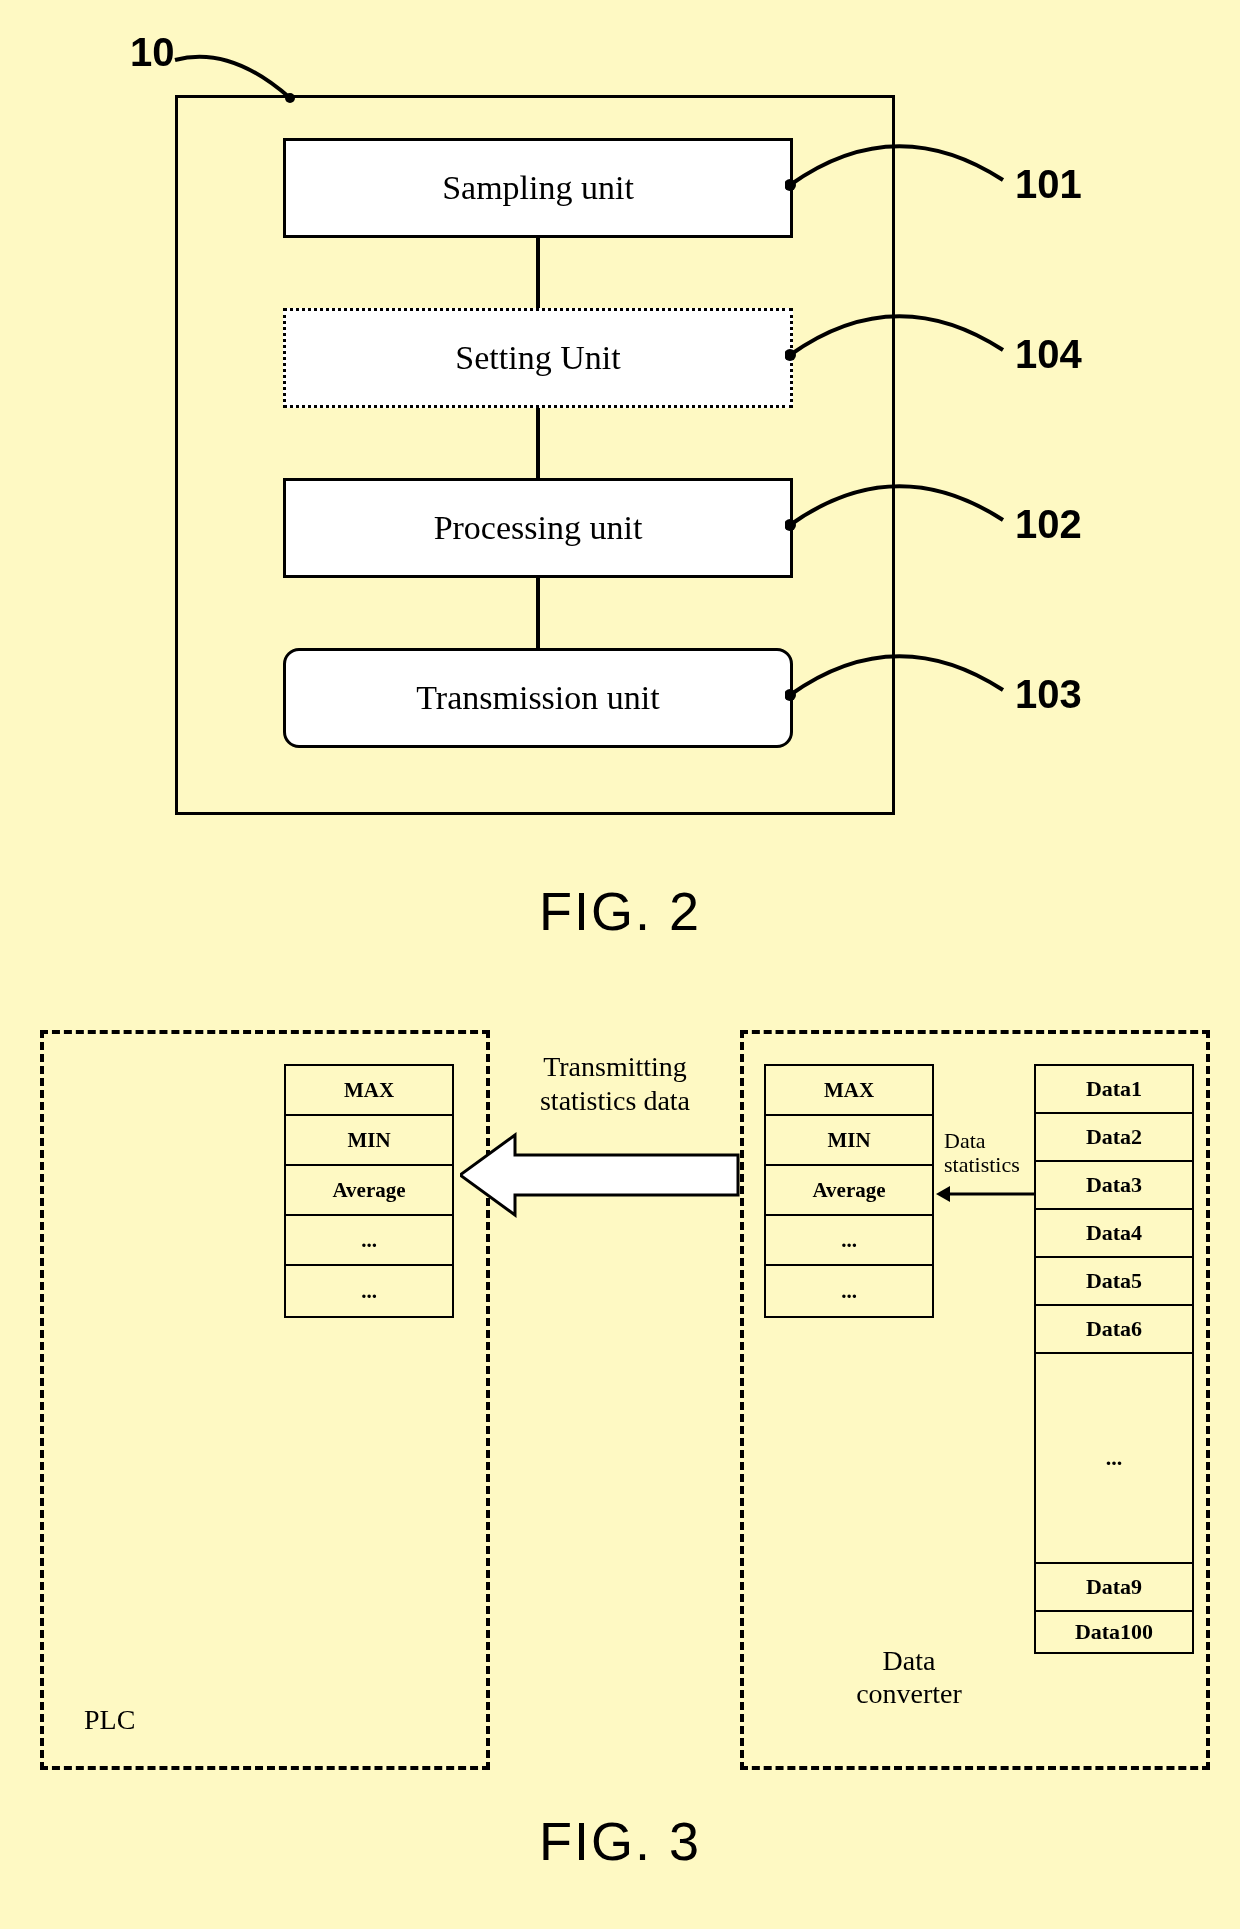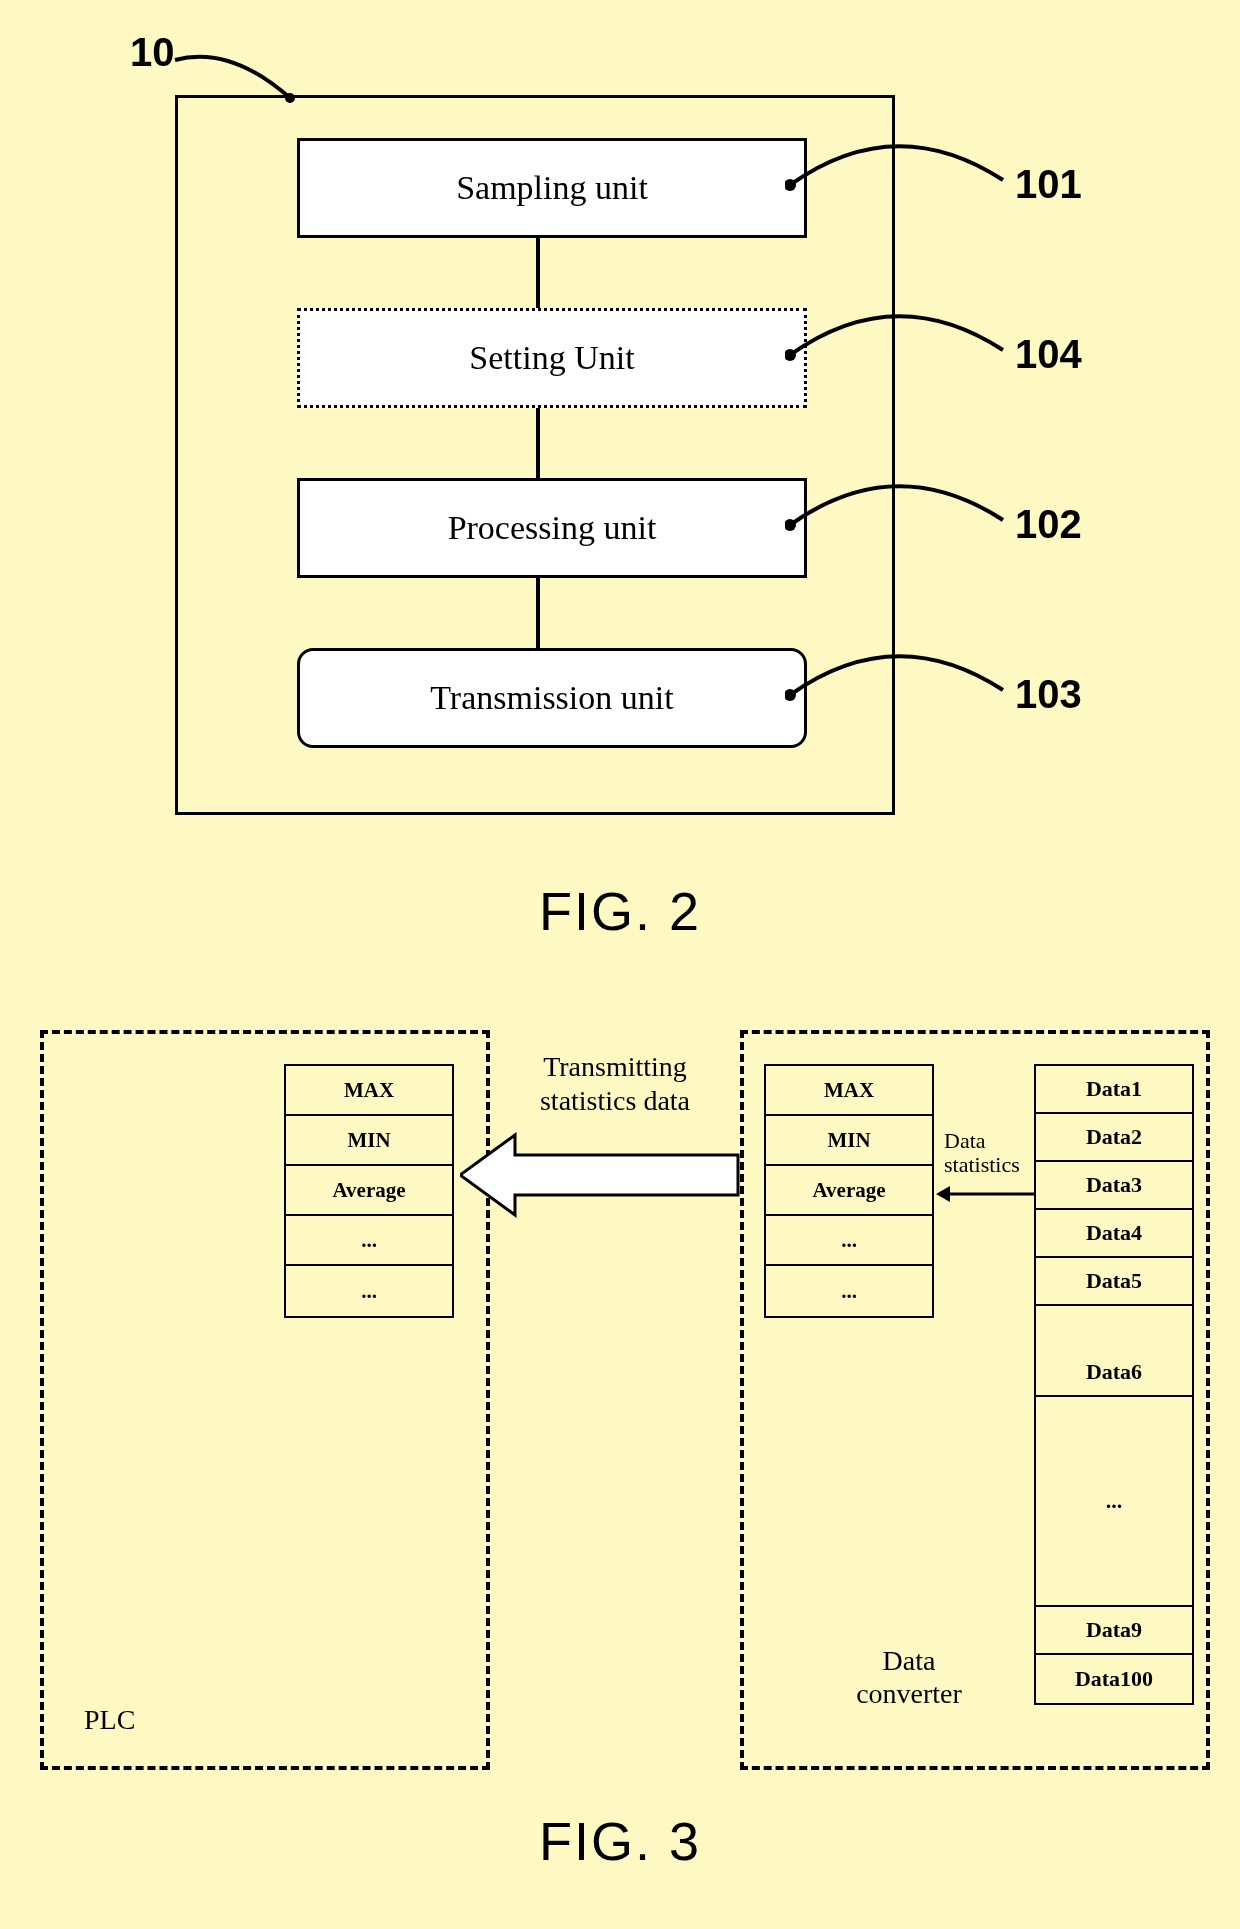--- a/index.html
+++ b/index.html
@@ -36,21 +36,20 @@
     position: absolute;
     width: 510px;
     height: 100px;
     border: 3px solid #000;
     box-sizing: border-box;
     display: flex;
     align-items: center;
     justify-content: center;
     font-size: 34px;
     background: #fff;
-    margin-left: 14px;
   }
   .unit-box.dashed {
     border: 3px dotted #000;
   }
   .vconnect {
     position: absolute;
     width: 4px;
     background: #000;
     left: 50%;
     transform: translateX(-50%);
@@ -203,24 +202,24 @@
       <line x1="98" y1="12" x2="12" y2="12" stroke="#000" stroke-width="3"></line>
       <polygon points="0,12 14,4 14,20" fill="#000"></polygon>
     </svg>
 
     <div class="abs data-table" style="left:290px; top:30px; width:160px;">
       <div class="dcell" style="height:48px;">Data1</div>
       <div class="dcell" style="height:48px;">Data2</div>
       <div class="dcell" style="height:48px;">Data3</div>
       <div class="dcell" style="height:48px;">Data4</div>
       <div class="dcell" style="height:48px;">Data5</div>
-      <div class="dcell" style="height:48px;margin-top:43px;">Data6</div>
+      <div class="dcell" style="height:48px;">Data6</div>
       <div class="dcell" style="height:210px;">...</div>
       <div class="dcell" style="height:48px;">Data9</div>
-      <div class="dcell" style="height:48px;">Data100</div>
+      <div class="dcell" style="height:40px;">Data100</div>
     </div>
 
     <div class="abs label-text" style="left:90px; bottom:55px; width:150px;">
       <span>Data converter</span>
     </div>
   </div>
 
   <div class="abs fig-caption" style="top:1810px;">FIG. 3</div>
 
 </div>

